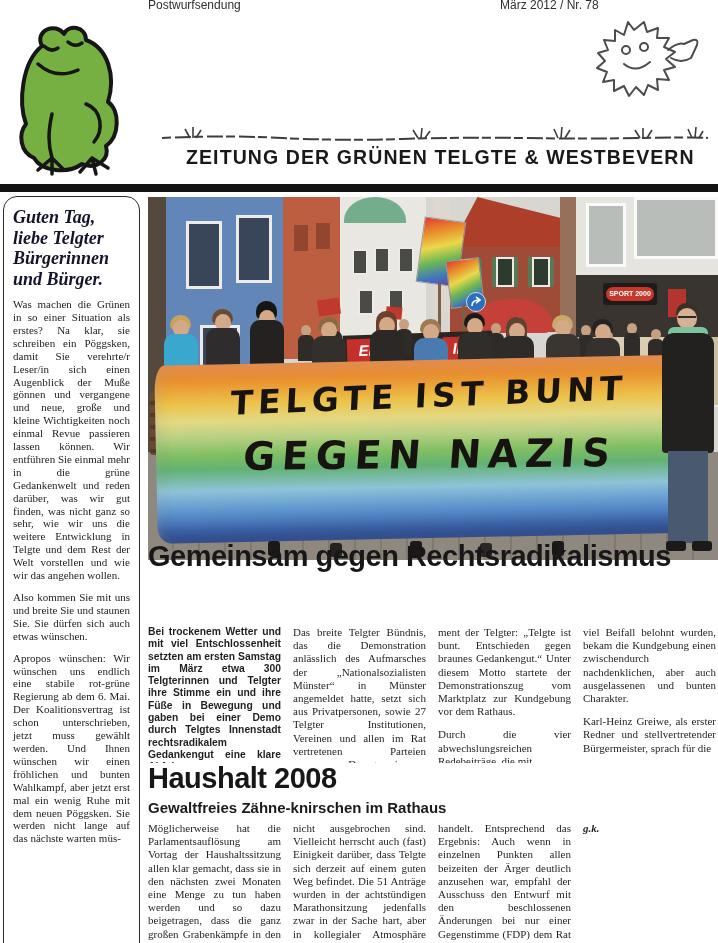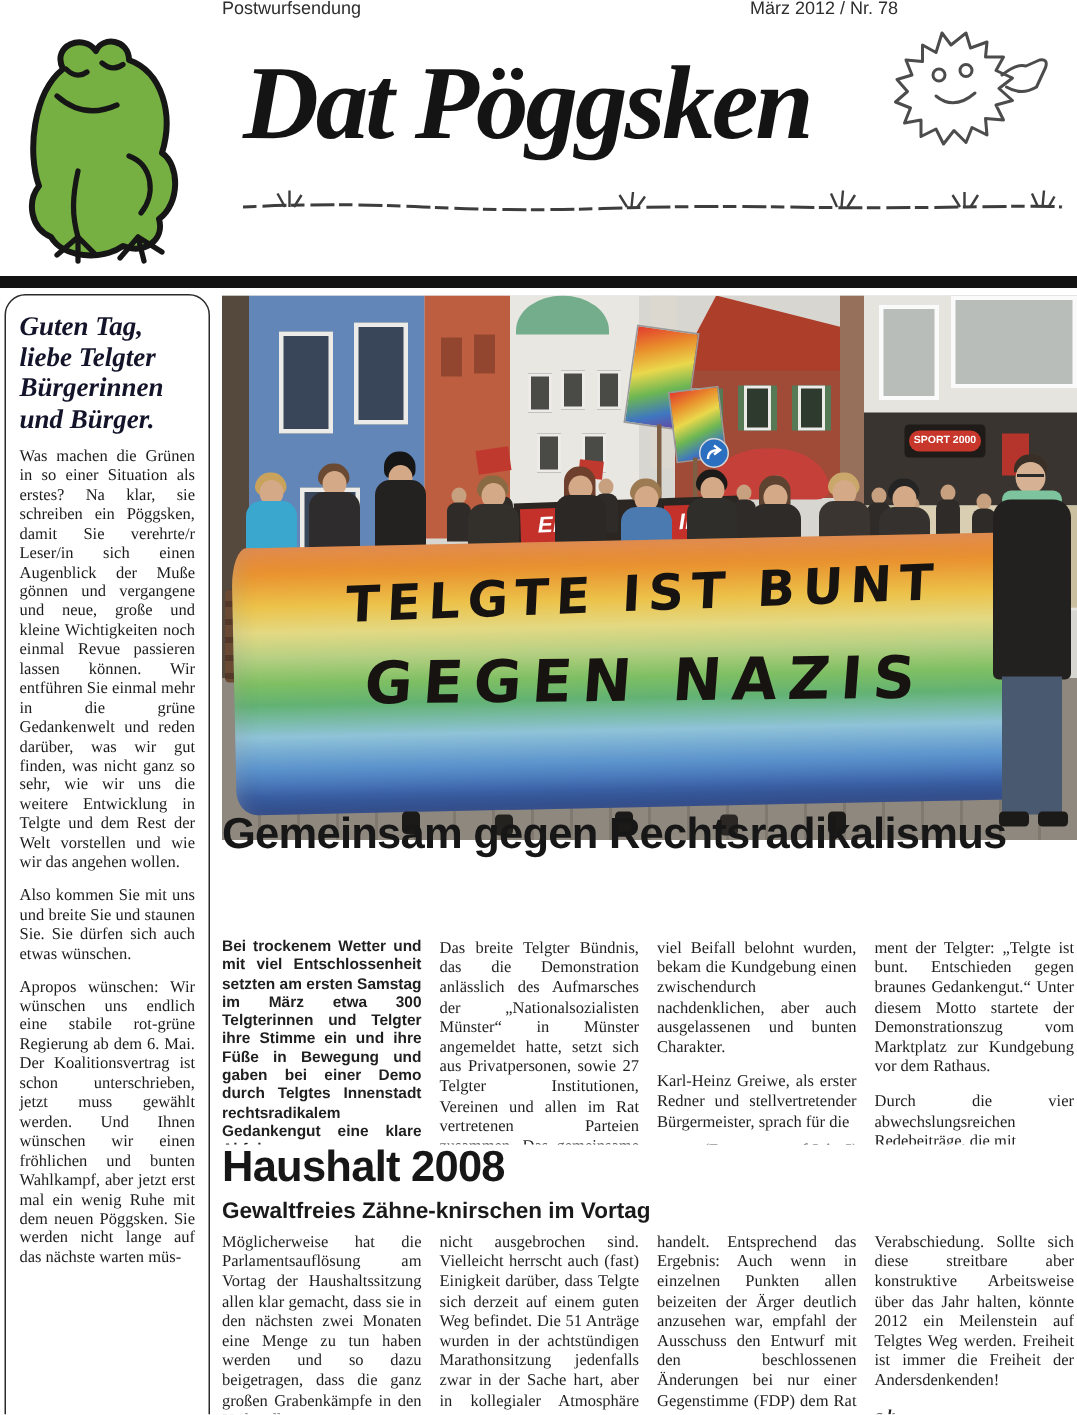--- a/index.html
+++ b/index.html
@@ -65,21 +65,20 @@
       <path d="M36,28 q7,7 14,2"></path>
         <path d="M60,24 q7,6 14,1"></path>
       <path d="M30,46 q18,16 40,6"></path>
       <path d="M44,96 C40,114 40,126 44,140"></path>
       <path d="M78,86 C94,92 96,112 86,124"></path>
       <path d="M44,140 l-14,12 M44,140 l0,16 M44,140 l12,12"></path>
       <path d="M84,140 l-12,14 M84,140 l4,16 M84,140 l16,10"></path>
     </g>
   </svg>
 
-  <div class="title">Dat Pöggsken</div>
 
   <svg width="118" height="90" viewBox="0 0 118 90" style="position:absolute;left:588px;top:16px">
     <g fill="none" stroke="#4c4c4c" stroke-width="2" stroke-linejoin="round" stroke-linecap="round">
       <path d="M40,6 l6,8 10,-8 3,10 11,-4 -1,10 12,0 -5,9 11,5 -9,7 9,8 -11,3 5,10 -12,-1 1,11 -10,-5 -4,10 -8,-8 -7,9 -5,-10 -10,5 0,-11 -11,2 4,-10 -10,-4 8,-7 -7,-8 10,-3 -4,-10 11,1 0,-11 9,5 z"></path>
       <circle cx="38" cy="34" r="4"></circle>
         <circle cx="56" cy="31" r="4"></circle>
       <path d="M36,48 q12,10 26,-2"></path>
       <path d="M80,34 q10,-8 16,-6 l9,-4 q6,-1 4,5 l-6,13 q-10,6 -20,0"></path>
     </g>
   </svg>
@@ -90,20 +89,21 @@
       <g stroke-width="1.6">
         <path d="M30,12 l-5,-9 M33,12 l0,-11 M36,12 l5,-8"></path>
         <path d="M258,12 l-5,-8 M261,12 l1,-10 M265,12 l5,-7"></path>
         <path d="M398,12 l-4,-9 M401,12 l1,-11 M405,12 l5,-8"></path>
         <path d="M480,12 l-5,-8 M483,12 l0,-10 M487,12 l5,-8"></path>
         <path d="M532,12 l-4,-9 M535,12 l1,-11 M539,12 l4,-7"></path>
       </g>
     </g>
   </svg>
 
+  <div class="subtitle">ZEITUNG DER GRÜNEN TELGTE &amp; WESTBEVERN</div>
   <div class="bar"></div>
 
   <div class="sidebox">
     <h2>Guten Tag, liebe Telgter Bürgerinnen und Bürger.</h2>
     <p>Was machen die Grünen in so einer Situation als erstes? Na klar, sie schreiben ein Pöggsken, damit Sie verehrte/r Leser/in sich einen Augenblick der Muße gönnen und vergangene und neue, große und kleine Wichtigkeiten noch einmal Revue passieren lassen können. Wir entführen Sie einmal mehr in die grüne Gedankenwelt und reden darüber, was wir gut finden, was nicht ganz so sehr, wie wir uns die weitere Entwicklung in Telgte und dem Rest der Welt vorstellen und wie wir das angehen wollen.</p>
     <p>Also kommen Sie mit uns und breite Sie und staunen Sie. Sie dürfen sich auch etwas wünschen.</p>
     <p>Apropos wünschen: Wir wünschen uns endlich eine stabile rot-grüne Regierung ab dem 6. Mai. Der Koalitionsvertrag ist schon unterschrieben, jetzt muss gewählt werden. Und Ihnen wünschen wir einen fröhlichen und bunten Wahlkampf, aber jetzt erst mal ein wenig Ruhe mit dem neuen Pöggsken. Sie werden nicht lange auf das nächste warten müs-</p>
   </div>
 
   <div class="photo">
@@ -252,41 +252,40 @@
 
   <div class="h1" style="top:540px">Gemeinsam gegen Rechtsradikalismus</div>
   <div class="cols" style="top:626px;height:137px">
     <div class="col lead">
       <p>Bei trockenem Wetter und mit viel Entschlossenheit setzten am ersten Samstag im März etwa 300 Telgterinnen und Telgter ihre Stimme ein und ihre Füße in Bewegung und gaben bei einer Demo durch Telgtes Innenstadt rechtsradikalem Gedankengut eine klare Abfuhr.</p>
     </div>
     <div class="col">
       <p>Das breite Telgter Bündnis, das die Demonstration anlässlich des Aufmarsches der „Nationalsozialisten Münster“ in Münster angemeldet hatte, setzt sich aus Privatpersonen, sowie 27 Telgter Institutionen, Vereinen und allen im Rat vertretenen Parteien zusammen. Das gemeinsame State-</p>
     </div>
     <div class="col">
+      <p>ment der Telgter: „Telgte ist bunt. Entschieden gegen braunes Gedankengut.“ Unter diesem Motto startete der Demonstrationszug vom Marktplatz zur Kundgebung vor dem Rathaus.</p>
+      <p>Durch die vier abwechslungsreichen Redebeiträge, die mit</p>
+    </div>
+    <div class="col">
       <p>viel Beifall belohnt wurden, bekam die Kundgebung einen zwischendurch nachdenklichen, aber auch ausgelassenen und bunten Charakter.</p>
       <p>Karl-Heinz Greiwe, als erster Redner und stellvertretender Bürgermeister, sprach für die</p>
       <p class="cont">(Fortsetzung auf Seite 5)</p>
     </div>
-    <div class="col">
-      <p>ment der Telgter: „Telgte ist bunt. Entschieden gegen braunes Gedankengut.“ Unter diesem Motto startete der Demonstrationszug vom Marktplatz zur Kundgebung vor dem Rathaus.</p>
-      <p>Durch die vier abwechslungsreichen Redebeiträge, die mit</p>
-    </div>
   </div>
 
   <div class="h1" style="top:762px">Haushalt 2008</div>
-  <div class="hsub" style="top:799px">Gewaltfreies Zähne-knirschen im Vortag</div>
+  <div class="hsub" style="top:799px">Gewaltfreies Zähne-knirschen im Rathaus</div>
   <div class="cols" style="top:822px;height:121px">
     <div class="col">
       <p>Möglicherweise hat die Parlamentsauflösung am Vortag der Haushaltssitzung allen klar gemacht, dass sie in den nächsten zwei Monaten eine Menge zu tun haben werden und so dazu beigetragen, dass die ganz großen Grabenkämpfe in den Verhandlungen</p>
     </div>
     <div class="col">
       <p>nicht ausgebrochen sind. Vielleicht herrscht auch (fast) Einigkeit darüber, dass Telgte sich derzeit auf einem guten Weg befindet. Die 51 Anträge wurden in der achtstündigen Marathonsitzung jedenfalls zwar in der Sache hart, aber in kollegialer Atmosphäre ver-</p>
     </div>
     <div class="col">
       <p>handelt. Entsprechend das Ergebnis: Auch wenn in einzelnen Punkten allen beizeiten der Ärger deutlich anzusehen war, empfahl der Ausschuss den Entwurf mit den beschlossenen Änderungen bei nur einer Gegenstimme (FDP) dem Rat zur</p>
     </div>
     <div class="col">
-      <p>Verabschiedung. Sollte sich diese streitbare aber konstruktive Arbeitsweise über das Jahr halten, könnte 2012 ein Meilenstein auf Telgtes Weg werden. Freiheit ist immer die Freiheit der Andersdenkenden!</p>
       <p class="sig">g.k.</p>
     </div>
   </div>
 
 </div>
 
 </body></html>

